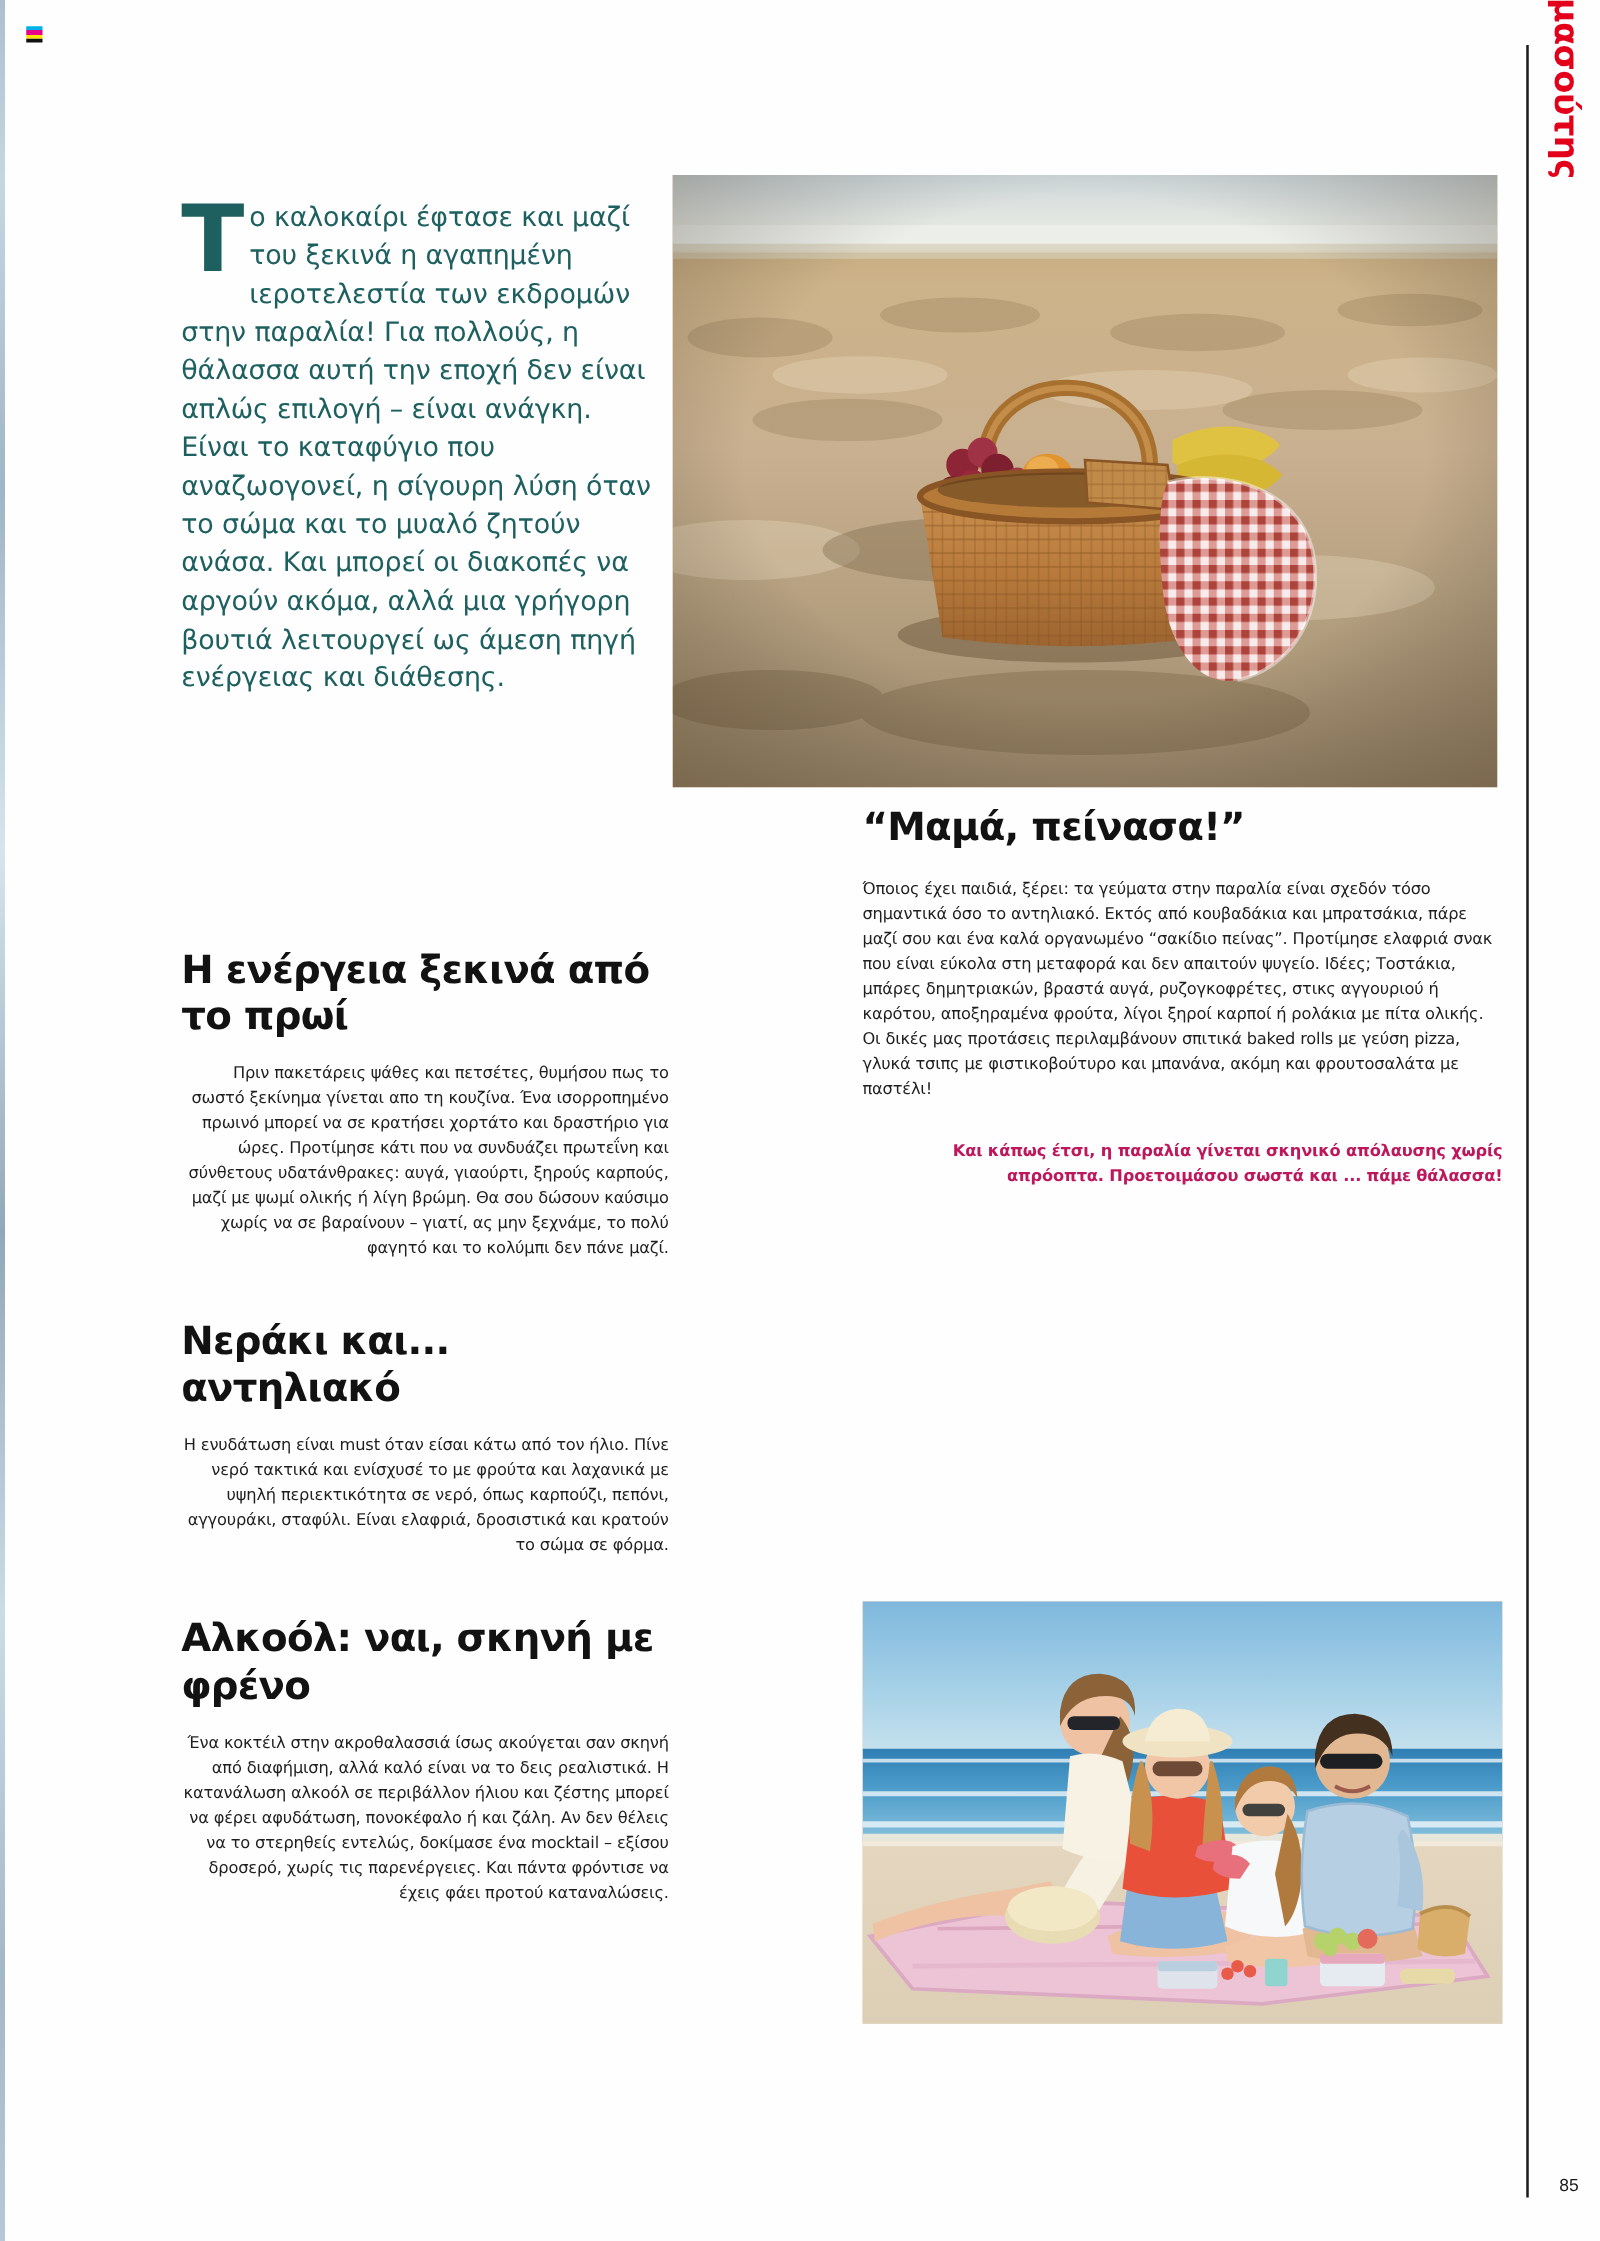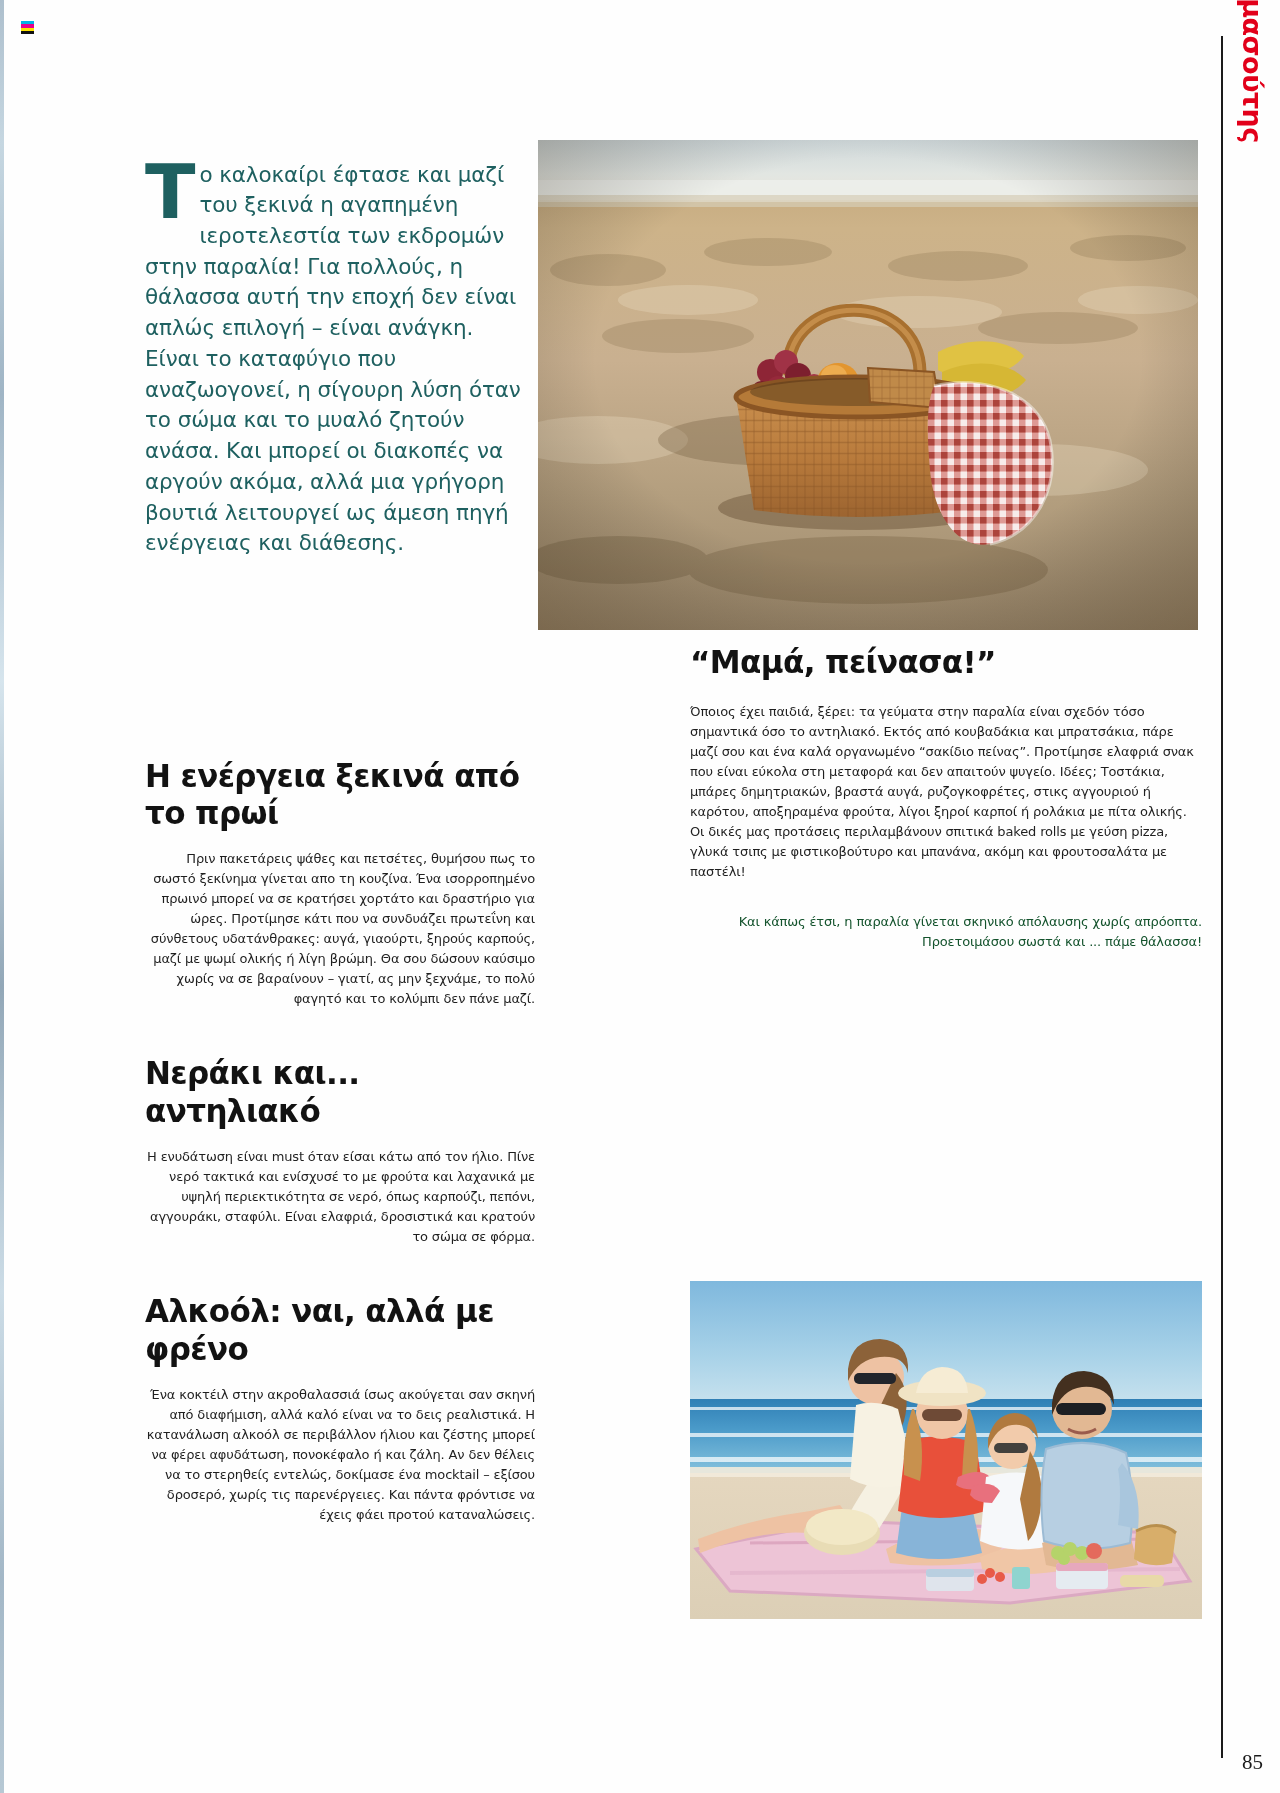--- a/index.html
+++ b/index.html
@@ -66,24 +66,24 @@
     color: #e2001a;
     font-weight: 800;
     font-size: 27px;
     letter-spacing: -0.5px;
     font-family: "DejaVu Sans", "Liberation Sans", sans-serif;
   }
 
   .folio {
     position: absolute;
     right: 17px;
-    bottom: 18px;
-    font-size: 21px;
+    bottom: 37px;
+    font-size: 14px;
     color: #1a1a1a;
-    font-family: Liberation Serif, serif;
+    font-family: Liberation Sans, sans-serif;
   }
 
   
   .col-left {
     position: absolute;
     left: 145px;
     top: 138px;
     width: 390px;
   }
   .col-right {
@@ -125,22 +125,22 @@
 
   p.body {
     font-size: 13px;
     line-height: 1.54;
     color: #1f1f1f;
     margin: 0 0 30px 0;
     letter-spacing: -0.15px;
   }
   p.body.tight { margin-bottom: 0; text-align: right; }
   p.body.bold {
-    font-weight: 400;
-    color: #14532d;
+    font-weight: 700;
+    color: #be185d;
   }
 
   .block { margin-bottom: 46px; margin-top: 27px; }
   .block:last-child { margin-bottom: 0; }
 
   
   .photo {
     position: absolute;
     overflow: hidden;
     background: #d9cdbb;
@@ -294,21 +294,21 @@
       <h2 class="sec">Η ενέργεια ξεκινά από το πρωί</h2>
       <p class="body tight">Πριν πακετάρεις ψάθες και πετσέτες, θυμήσου πως το σωστό ξεκίνημα γίνεται απο τη κουζίνα. Ένα ισορροπημένο πρωινό μπορεί να σε κρατήσει χορτάτο και δραστήριο για ώρες. Προτίμησε κάτι που να συνδυάζει πρωτεΐνη και σύνθετους υδατάνθρακες: αυγά, γιαούρτι, ξηρούς καρπούς, μαζί με ψωμί ολικής ή λίγη βρώμη. Θα σου δώσουν καύσιμο χωρίς να σε βαραίνουν – γιατί, ας μην ξεχνάμε, το πολύ φαγητό και το κολύμπι δεν πάνε μαζί.</p>
     </div>
 
     <div class="block">
       <h2 class="sec">Νεράκι και... αντηλιακό</h2>
       <p class="body tight">Η ενυδάτωση είναι must όταν είσαι κάτω από τον ήλιο. Πίνε νερό τακτικά και ενίσχυσέ το με φρούτα και λαχανικά με υψηλή περιεκτικότητα σε νερό, όπως καρπούζι, πεπόνι, αγγουράκι, σταφύλι. Είναι ελαφριά, δροσιστικά και κρατούν το σώμα σε φόρμα.</p>
     </div>
 
     <div class="block">
-      <h2 class="sec">Αλκοόλ: ναι, αλλά με φρένο</h2>
+      <h2 class="sec">Αλκοόλ: ναι, σκηνή με φρένο</h2>
       <p class="body tight">Ένα κοκτέιλ στην ακροθαλασσιά ίσως ακούγεται σαν σκηνή από διαφήμιση, αλλά καλό είναι να το δεις ρεαλιστικά. Η κατανάλωση αλκοόλ σε περιβάλλον ήλιου και ζέστης μπορεί να φέρει αφυδάτωση, πονοκέφαλο ή και ζάλη. Αν δεν θέλεις να το στερηθείς εντελώς, δοκίμασε ένα mocktail – εξίσου δροσερό, χωρίς τις παρενέργειες. Και πάντα φρόντισε να έχεις φάει προτού καταναλώσεις.</p>
     </div>
 
   </div>
 
   <div class="col-right">
     <h2 class="sec">“Μαμά, πείνασα!”</h2>
     <p class="body">Όποιος έχει παιδιά, ξέρει: τα γεύματα στην παραλία είναι σχεδόν τόσο σημαντικά όσο το αντηλιακό. Εκτός από κουβαδάκια και μπρατσάκια, πάρε μαζί σου και ένα καλά οργανωμένο “σακίδιο πείνας”. Προτίμησε ελαφριά σνακ που είναι εύκολα στη μεταφορά και δεν απαιτούν ψυγείο. Ιδέες; Τοστάκια, μπάρες δημητριακών, βραστά αυγά, ρυζογκοφρέτες, στικς αγγουριού ή καρότου, αποξηραμένα φρούτα, λίγοι ξηροί καρποί ή ρολάκια με πίτα ολικής. Οι δικές μας προτάσεις περιλαμβάνουν σπιτικά baked rolls με γεύση pizza, γλυκά τσιπς με φιστικοβούτυρο και μπανάνα, ακόμη και φρουτοσαλάτα με παστέλι!</p>
     <p class="body bold tight">Και κάπως έτσι, η παραλία γίνεται σκηνικό απόλαυσης χωρίς απρόοπτα. Προετοιμάσου σωστά και ... πάμε θάλασσα!</p>
   </div>

